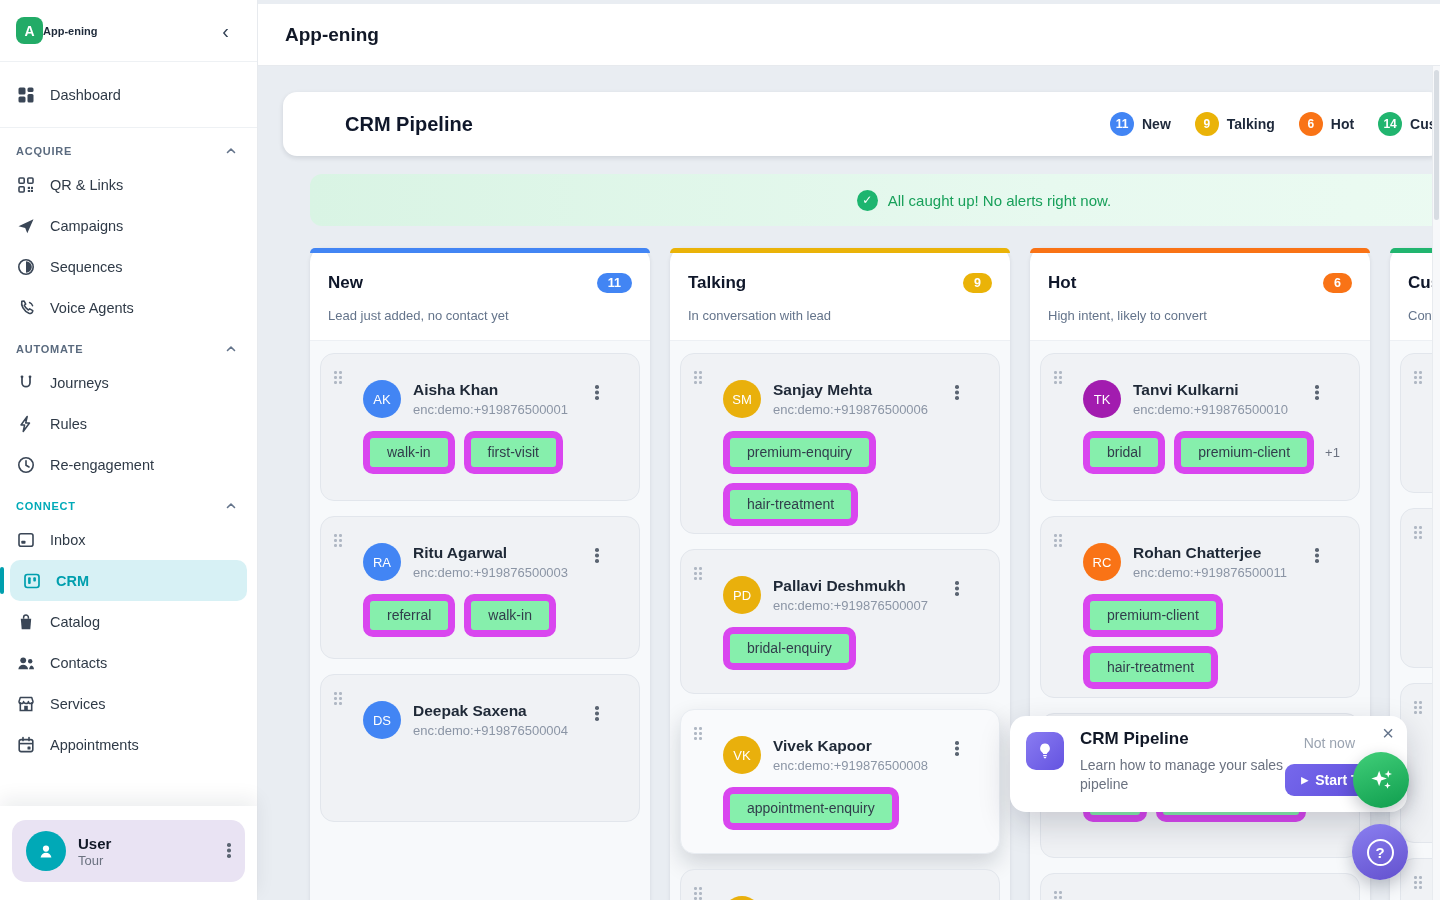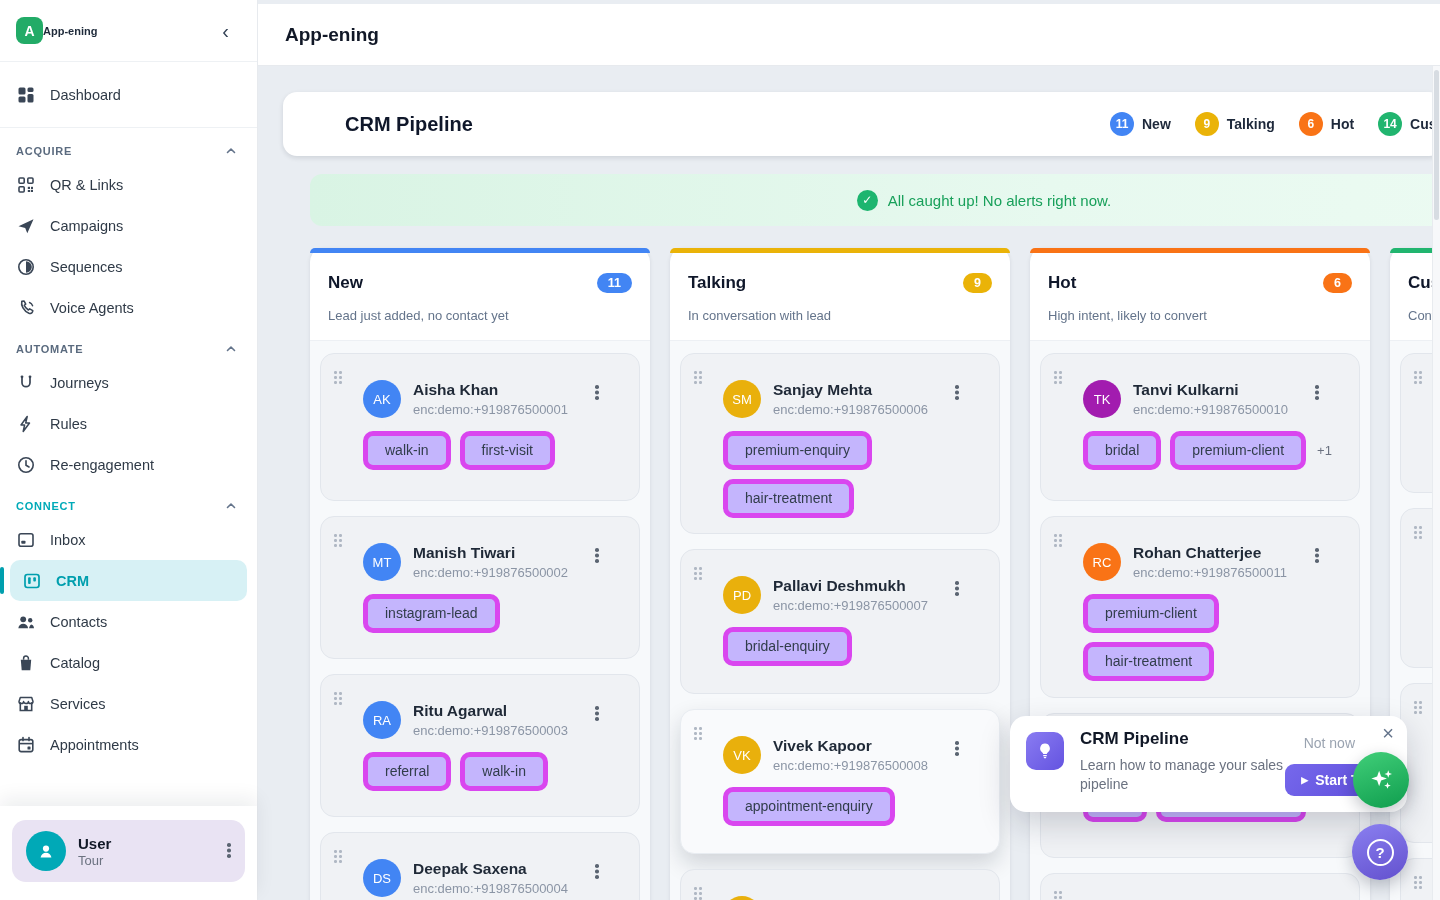--- a/index.html
+++ b/index.html
@@ -64,21 +64,21 @@
   .h148{height:148px}.h160{height:160px}.h181{height:181px}.h182{height:182px}
   .grip{position:absolute;left:13px;top:17px;width:8px;height:13px;cursor:grab;}
   .grip::before{content:"";position:absolute;width:2.6px;height:2.6px;border-radius:50%;background:#b0b8c4;
     box-shadow:5px 0 0 #b0b8c4,0 5px 0 #b0b8c4,5px 5px 0 #b0b8c4,0 10px 0 #b0b8c4,5px 10px 0 #b0b8c4;}
   .kebab{position:absolute;top:31px;right:40px;cursor:pointer;}
   .crow{display:flex;gap:12px;}
   .avatar{width:38px;height:38px;border-radius:50%;color:#fff;font-size:13px;font-weight:400;display:flex;align-items:center;justify-content:center;flex:none;background:#9ca3af;}
   .cname{font-size:15.5px;font-weight:700;color:#1f2937;line-height:19px;white-space:nowrap;}
   .cphone{font-size:13px;color:#8b95a5;margin-top:3px;white-space:nowrap;}
   .tags{display:flex;flex-wrap:wrap;gap:9px;margin-top:13px;align-items:center;}
-  .tag{background:#c4b5fd;border:5px solid #d946ef;border-radius:10px;padding:6px 17px;font-size:14px;color:#313d4b;line-height:17px;min-height:31px;}
+  .tag{background:#86efac;border:7px solid #d946ef;border-radius:10px;padding:6px 17px;font-size:14px;color:#313d4b;line-height:17px;min-height:31px;}
   .tag.ghost1{min-width:64px}.tag.ghost2{min-width:150px}
   .plus{font-size:13px;color:#6b7280;margin-left:2px;}
 
   
   .popup{position:absolute;left:752px;top:650px;width:397px;height:96px;background:#fff;border-radius:16px;box-shadow:0 12px 32px rgba(15,23,42,.18);z-index:30;}
   .popup-icon{position:absolute;left:16px;top:16px;width:38px;height:38px;border-radius:10px;background:linear-gradient(135deg,#8a7cf2,#6453e0);display:flex;align-items:center;justify-content:center;}
   .popup-title{position:absolute;left:70px;top:13px;font-size:17px;font-weight:700;color:#111827;}
   .popup-desc{position:absolute;left:70px;top:40px;width:205px;font-size:14px;color:#6b7280;line-height:19px;}
   .popup-close{position:absolute;right:13px;top:6px;font-size:20px;color:#64748b;cursor:pointer;}
   .popup-notnow{position:absolute;right:52px;top:19px;font-size:14px;color:#9aa3b0;cursor:pointer;}
@@ -209,33 +209,33 @@
     <div class="nav-item active">
       <svg width="20" height="20" viewBox="0 0 20 20">
           <rect x="3" y="3.5" width="14" height="13" rx="2.4" fill="none" stroke="#009fae" stroke-width="1.7"></rect>
           <rect x="6.1" y="6.3" width="2.6" height="6.6" rx="0.9" fill="#009fae"></rect>
           <rect x="11.3" y="6.3" width="2.6" height="4.2" rx="0.9" fill="#009fae"></rect>
         </svg>
       <span>CRM</span>
     </div>
     <div class="nav-item">
       <svg width="20" height="20" viewBox="0 0 20 20">
+          <path d="M4.8 6.8h10.4l-.9 10.4H5.7L4.8 6.8z" fill="#3a4656"></path>
+          <path d="M7.6 6.8V5.4a2.4 2.4 0 0 1 4.8 0v1.4" fill="none" stroke="#3a4656" stroke-width="1.5"></path>
+        </svg>
+      <span>Catalog</span>
+    </div>
+    <div class="nav-item">
+      <svg width="20" height="20" viewBox="0 0 20 20">
           <circle cx="7.2" cy="7.3" r="2.9" fill="#3a4656"></circle>
           <path d="M2.3 16.2c.4-2.8 2.4-4.4 4.9-4.4s4.5 1.6 4.9 4.4z" fill="#3a4656"></path>
           <circle cx="14.2" cy="8.2" r="2.2" fill="#3a4656"></circle>
           <path d="M13.1 16.2c.2-1.6 1-3 2.3-3.6 1.5.4 2.4 1.8 2.6 3.6z" fill="#3a4656"></path>
         </svg>
       <span>Contacts</span>
-    </div>
-    <div class="nav-item">
-      <svg width="20" height="20" viewBox="0 0 20 20">
-          <path d="M4.8 6.8h10.4l-.9 10.4H5.7L4.8 6.8z" fill="#3a4656"></path>
-          <path d="M7.6 6.8V5.4a2.4 2.4 0 0 1 4.8 0v1.4" fill="none" stroke="#3a4656" stroke-width="1.5"></path>
-        </svg>
-      <span>Catalog</span>
     </div>
     <div class="nav-item">
       <svg width="20" height="20" viewBox="0 0 20 20">
           <path d="M4.3 8.2v8.3h11.4V8.2" fill="none" stroke="#3a4656" stroke-width="1.6"></path>
           <path d="M3 7.4 4.3 3.5h11.4L17 7.4c0 1.2-.9 2.1-2.3 2.1-1.3 0-2.3-.9-2.3-2.1 0 1.2-1 2.1-2.4 2.1S7.6 8.6 7.6 7.4c0 1.2-1 2.1-2.3 2.1C3.9 9.5 3 8.6 3 7.4z" fill="none" stroke="#3a4656" stroke-width="1.5" stroke-linejoin="round"></path>
           <rect x="8.2" y="11.8" width="3.6" height="4.7" fill="#3a4656"></rect>
         </svg>
       <span>Services</span>
     </div>
     <div class="nav-item">
@@ -318,34 +318,20 @@
             <div class="crow">
               <span class="avatar" style="background-color: rgb(66, 133, 244);">AK</span>
               <div>
                   <div class="cname">Aisha Khan</div>
               <div class="cphone">enc:demo:+919876500001</div>
                 </div>
             </div>
             <div class="tags">
                 <span class="tag">walk-in</span>
                 <span class="tag">first-visit</span>
-              </div>
-          </div>
-          <div class="card h143">
-            <span class="grip"></span>
-            <span class="kdots kebab"></span>
-            <div class="crow">
-              <span class="avatar" style="background-color: rgb(66, 133, 244);">MT</span>
-              <div>
-                  <div class="cname">Manish Tiwari</div>
-              <div class="cphone">enc:demo:+919876500002</div>
-                </div>
-            </div>
-            <div class="tags">
-                <span class="tag">instagram-lead</span>
               </div>
           </div>
           <div class="card h143">
             <span class="grip"></span>
             <span class="kdots kebab"></span>
             <div class="crow">
               <span class="avatar" style="background-color: rgb(66, 133, 244);">RA</span>
               <div>
                   <div class="cname">Ritu Agarwal</div>
               <div class="cphone">enc:demo:+919876500003</div>

